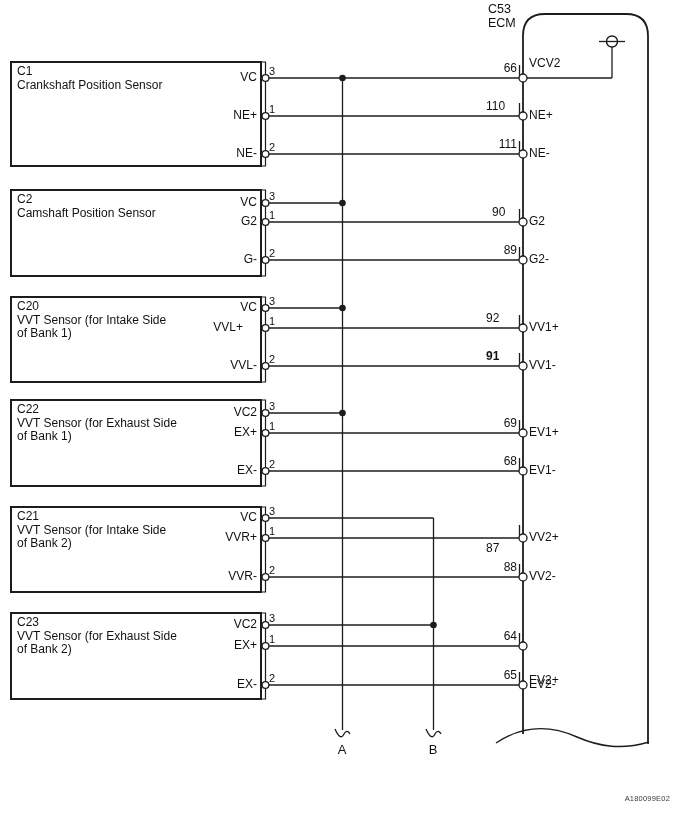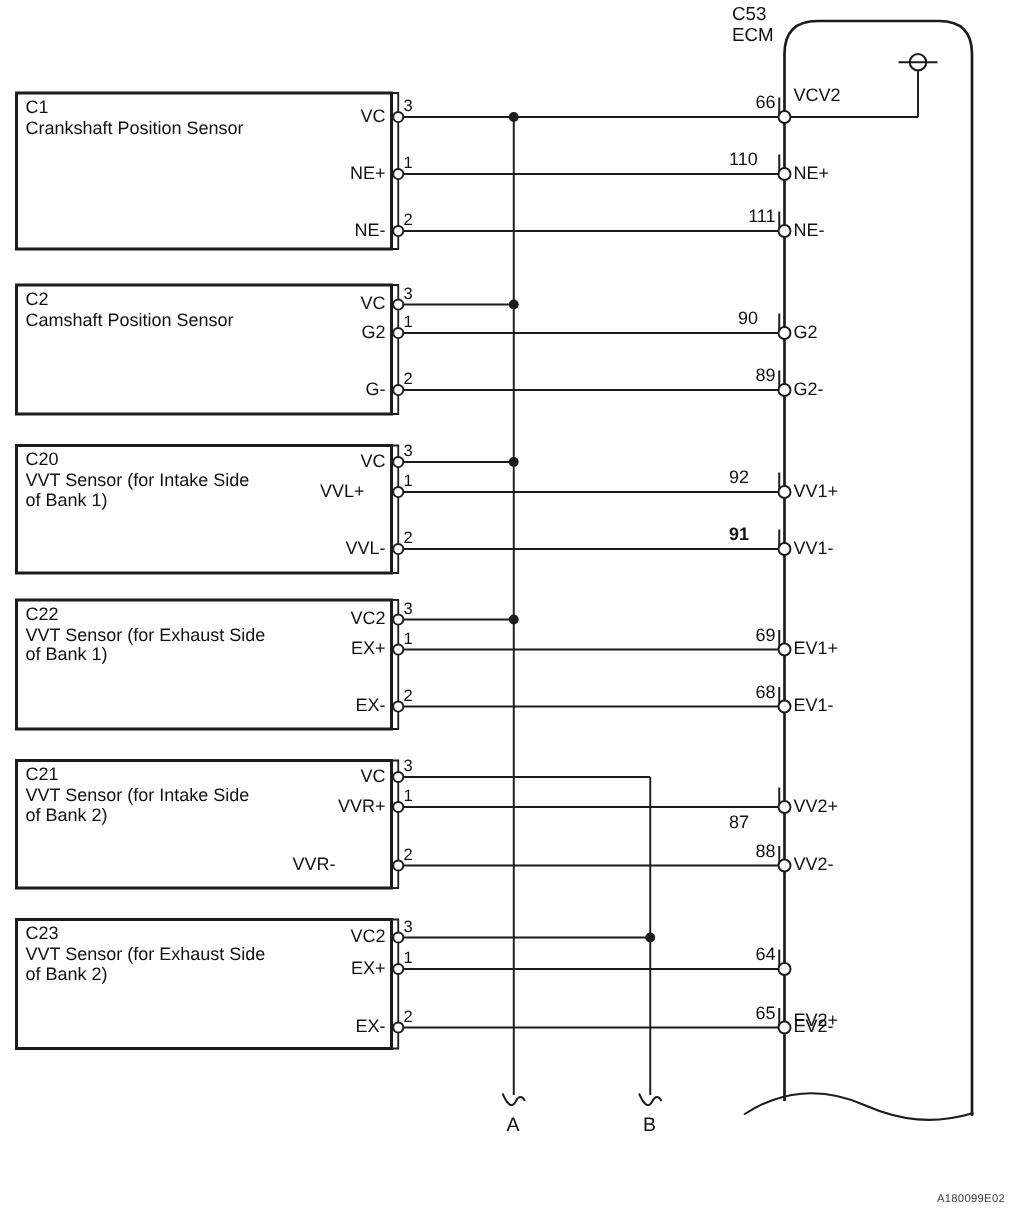--- a/index.html
+++ b/index.html
@@ -173,21 +173,21 @@
     <div class="t" style="left: 17px; top: 510px;">C21</div>
     <div class="t" style="left: 17px; top: 523.5px;">VVT Sensor (for Intake Side</div>
     <div class="t" style="left: 17px; top: 537px;">of Bank 2)</div>
     <div class="t num" style="left: 269px; top: 505px;">3</div>
     <div class="t" style="left: 195px; top: 511px; width: 62px; text-align: right;">VC</div>
     <div class="t num" style="left: 269px; top: 525px;">1</div>
     <div class="t" style="left: 195px; top: 531px; width: 62px; text-align: right;">VVR+</div>
     <div class="t" style="left: 486px; width: 31px; top: 522px; text-align: left; margin-top: 20px;">87</div>
     <div class="t" style="left: 529px; top: 531px;">VV2+</div>
     <div class="t num" style="left: 269px; top: 564px;">2</div>
-    <div class="t" style="left: 195px; top: 570px; width: 62px; ">VVR-</div>
+    <div class="t" style="left: 195px; top: 570px; width: 62px; text-align: right;">VVR-</div>
     <div class="t" style="left: 486px; width: 31px; top: 561px; text-align: right;">88</div>
     <div class="t" style="left: 529px; top: 570px;">VV2-</div>
     <div class="box" style="left: 10px; top: 612px; width: 252px; height: 88px;"></div>
     <div class="t" style="left: 17px; top: 616px;">C23</div>
     <div class="t" style="left: 17px; top: 629.5px;">VVT Sensor (for Exhaust Side</div>
     <div class="t" style="left: 17px; top: 643px;">of Bank 2)</div>
     <div class="t num" style="left: 269px; top: 612px;">3</div>
     <div class="t" style="left: 195px; top: 618px; width: 62px; text-align: right;">VC2</div>
     <div class="t num" style="left: 269px; top: 633px;">1</div>
     <div class="t" style="left: 195px; top: 639px; width: 62px; text-align: right;">EX+</div>

